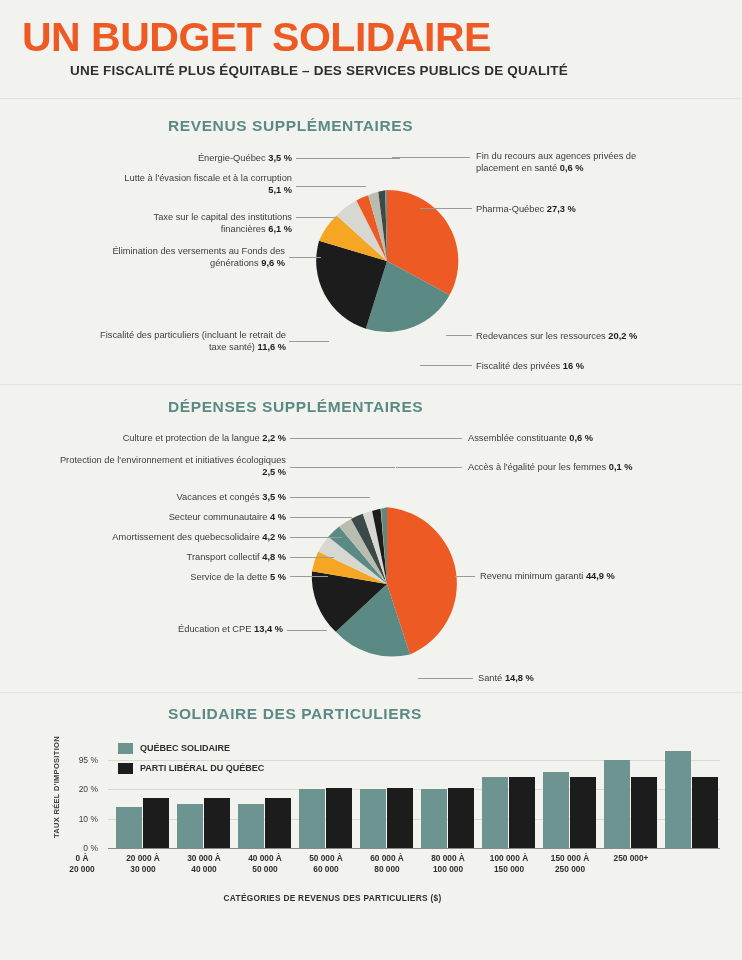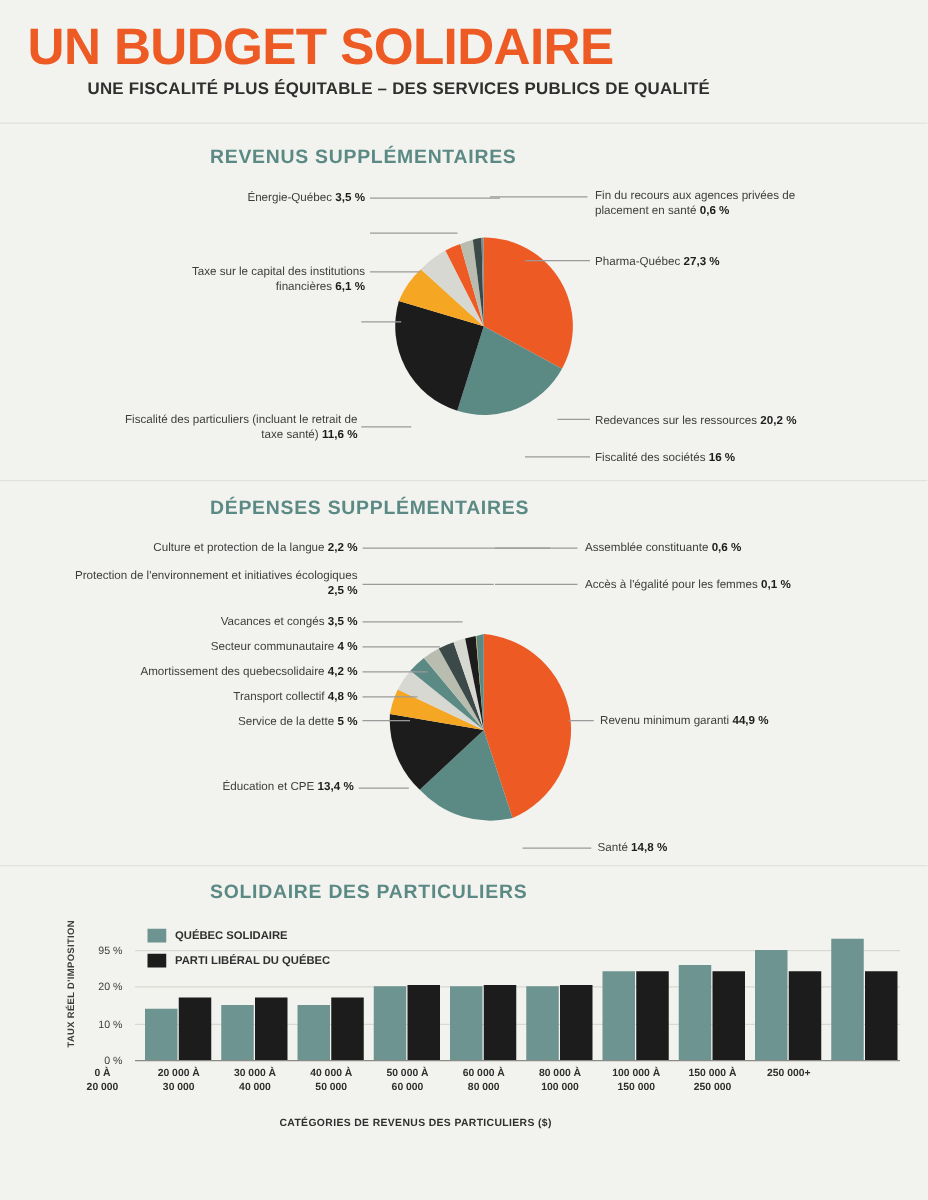--- a/index.html
+++ b/index.html
@@ -130,26 +130,34 @@
   <div class="line" style="left:392px;top:157px;width:78px;"></div>
   <div class="line" style="left:420px;top:208px;width:52px;"></div>
   <div class="line" style="left:446px;top:335px;width:26px;"></div>
   <div class="line" style="left:420px;top:365px;width:52px;"></div>
 
   <div class="lbl r" style="left:110px;top:152px;width:182px;">
     <span>Énergie-Québec</span>
     <b>3,5 %</b>
   </div>
 
+  <div class="lbl r" style="left:110px;top:172px;width:182px;">
+    <span>Lutte à l'évasion fiscale et à la corruption</span>
+    <b>5,1 %</b>
+  </div>
 
   <div class="lbl r" style="left:110px;top:211px;width:182px;">
     <span>Taxe sur le capital des institutions financières</span>
     <b>6,1 %</b>
   </div>
 
+  <div class="lbl r" style="left:100px;top:245px;width:185px;">
+    <span>Élimination des versements au Fonds des générations</span>
+    <b>9,6 %</b>
+  </div>
 
   <div class="lbl r" style="left:86px;top:329px;width:200px;">
     <span>Fiscalité des particuliers (incluant le retrait de taxe santé)</span>
     <b>11,6 %</b>
   </div>
 
   <div class="lbl l" style="left:476px;top:150px;width:186px;">
     <span>Fin du recours aux agences privées de placement en santé</span>
     <b>0,6 %</b>
   </div>
@@ -158,21 +166,21 @@
     <span>Pharma-Québec</span>
     <b>27,3 %</b>
   </div>
 
   <div class="lbl l" style="left:476px;top:330px;width:200px;">
     <span>Redevances sur les ressources</span>
     <b>20,2 %</b>
   </div>
 
   <div class="lbl l" style="left:476px;top:360px;width:186px;">
-    <span>Fiscalité des sociétés</span>
+    <span>Fiscalité des privées</span>
     <b>16 %</b>
   </div>
 
   <div class="divider" style="top:384px;"></div>
 
   <div class="sec-title" id="sec2">DÉPENSES SUPPLÉMENTAIRES</div>
 
   <svg id="pie2" class="pie" viewBox="0 0 100 100">
     <path d="M50,50 L50,2 A48,48 0 0,1 64.4,94.0 Z" fill="#ee5a24"></path>
     <path d="M50,50 L64.4,94.0 A48,48 0 0,1 18.0,79.9 Z" fill="#5b8a85"></path>

